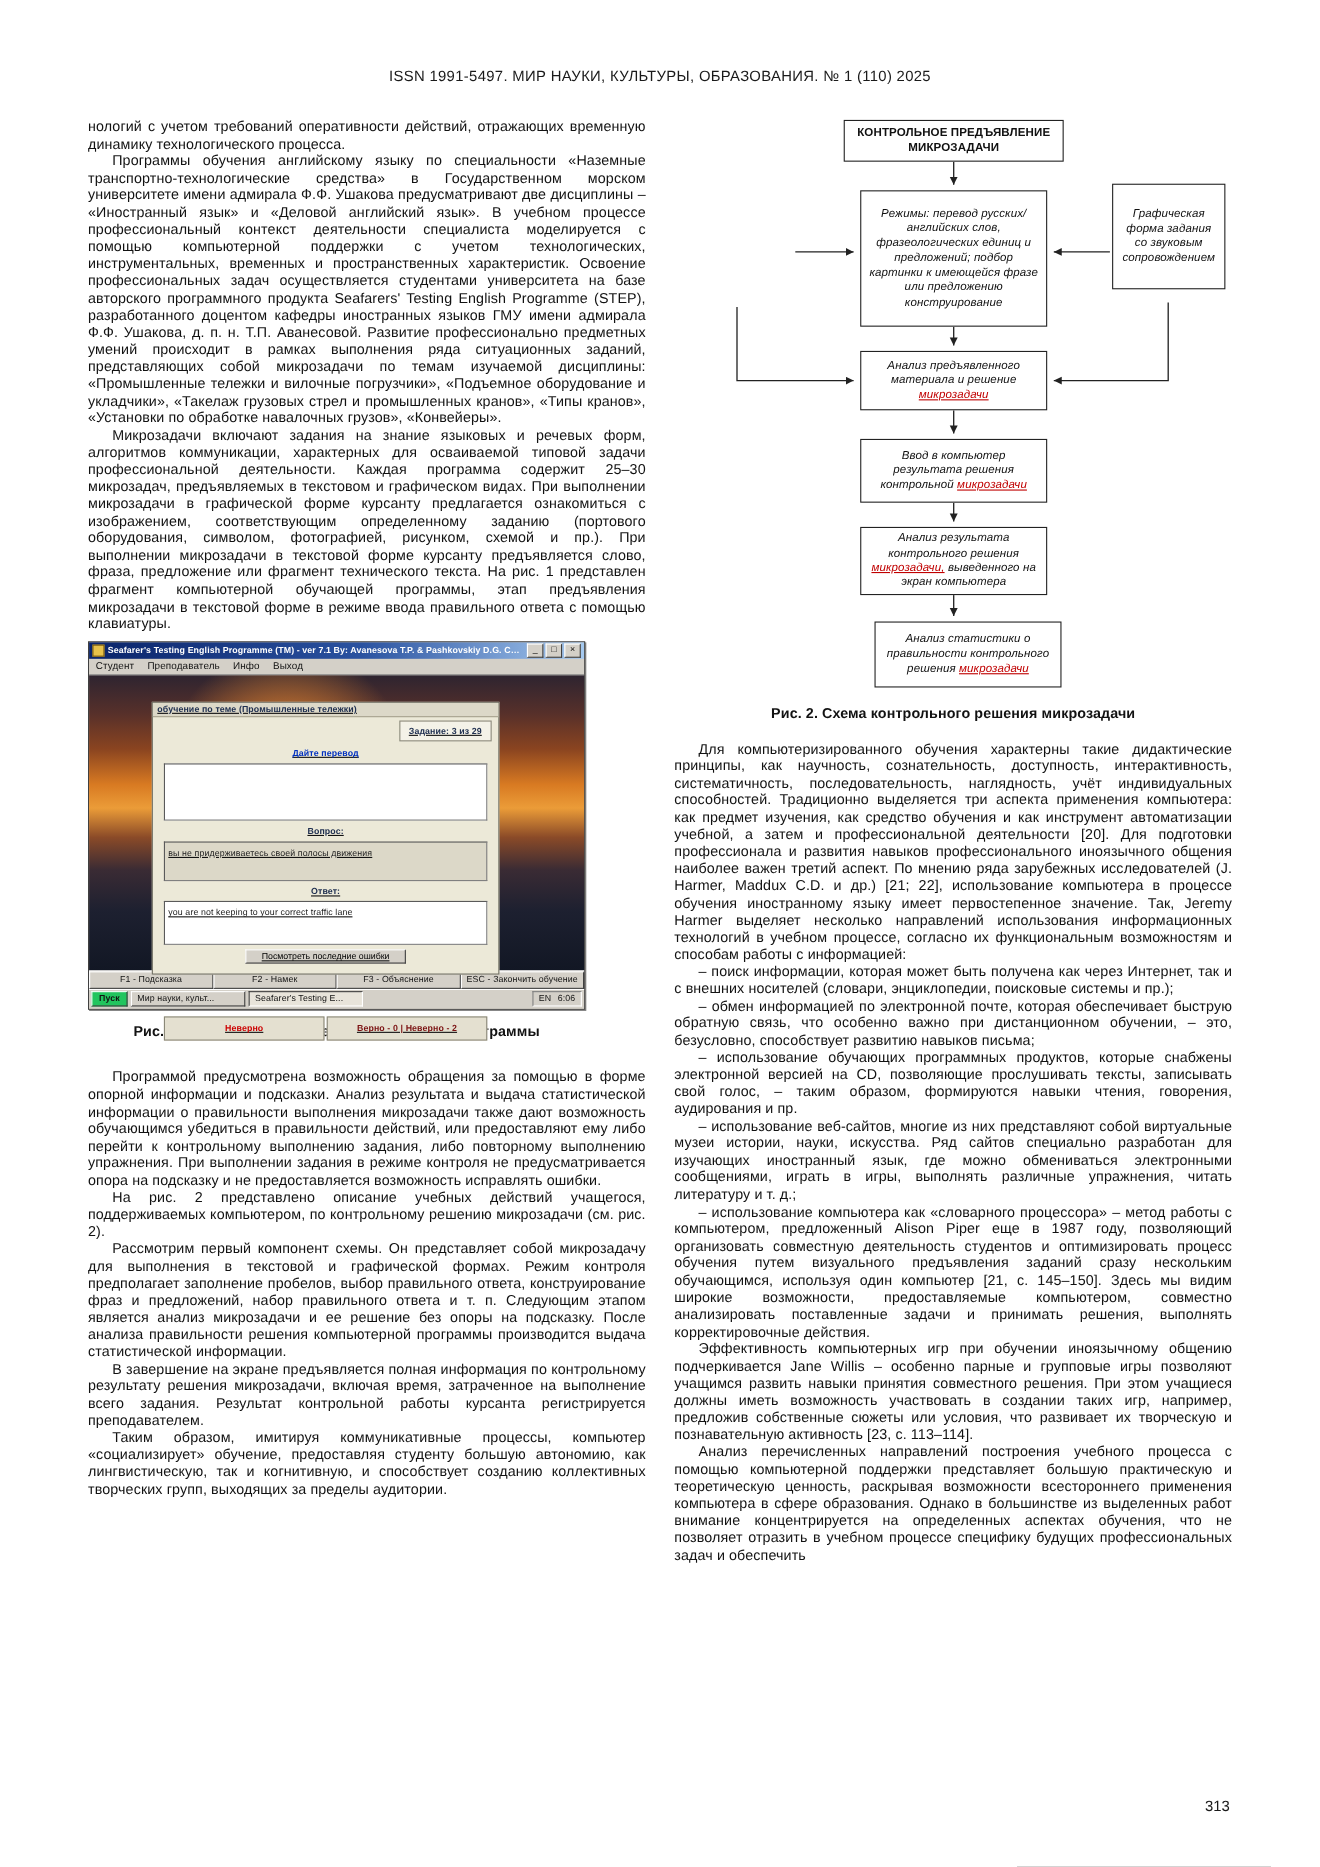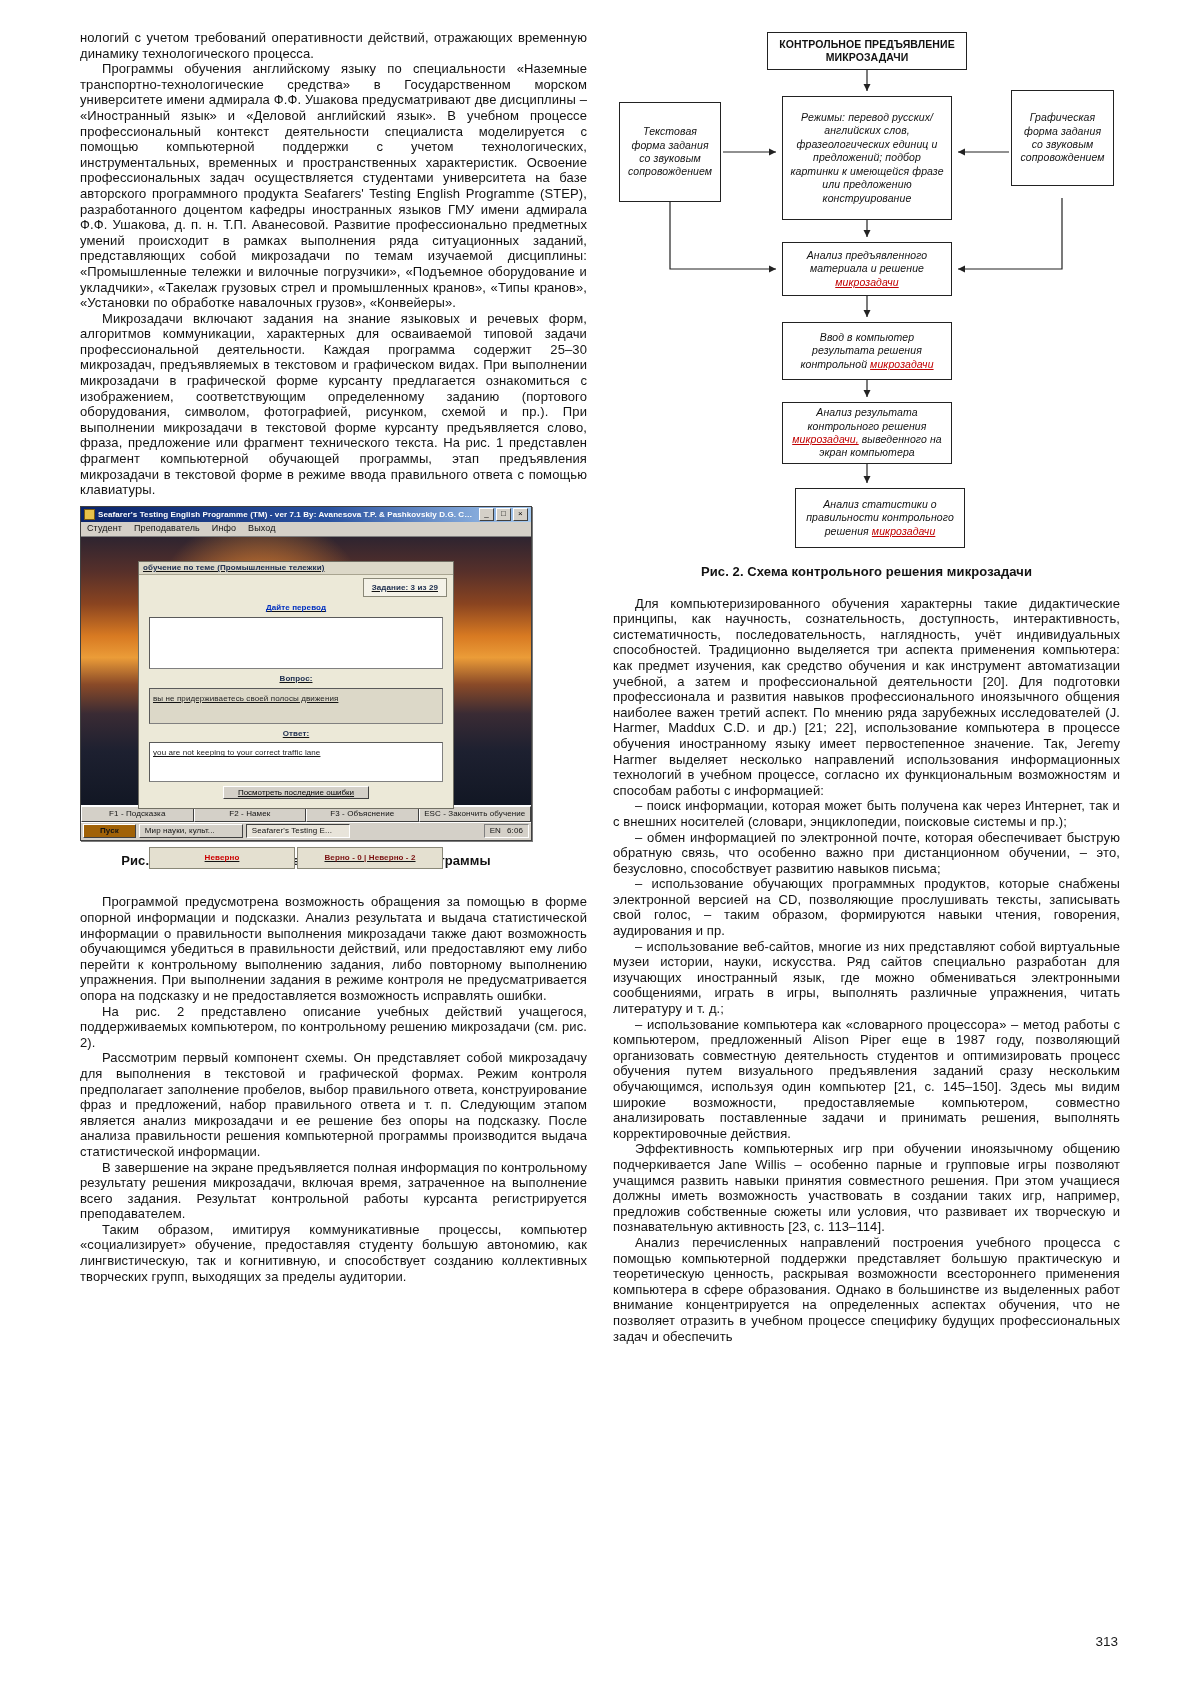--- a/index.html
+++ b/index.html
@@ -56,21 +56,21 @@
   .status-cell{flex:1;border:1px solid #8a8878;background:#e4e0d0;text-align:center;
     padding:2px 16px;font-weight:bold;margin-top:44px;}
   .status-wrong{color:#cc0000;}
   .score{color:#7a1010;}
   .fkeys{display:flex;height:16px;background:#d4d0c8;border-top:1px solid #fff;}
   .fkey{flex:1;border:1px solid #fff;border-right-color:#404040;border-bottom-color:#404040;
     font-size:8px;display:flex;align-items:center;justify-content:center;cursor:default;white-space:nowrap;overflow:hidden;}
   .taskbar{display:flex;align-items:center;height:17px;background:#d4d0c8;border-top:1px solid #fff;
     padding:0 2px;gap:3px;font-size:8px;}
   .start-btn{border:1px solid #fff;border-right-color:#404040;border-bottom-color:#404040;
-    background:#a16207;font-weight:bold;padding:0 16px;height:12px;line-height:12px;cursor:default;}
+    background:#22c55e;font-weight:bold;padding:0 6px;height:12px;line-height:12px;cursor:default;}
   .taskbtn{border:1px solid #fff;border-right-color:#404040;border-bottom-color:#404040;
     background:#d4d0c8;padding:0 5px;height:12px;line-height:12px;width:92px;
     white-space:nowrap;overflow:hidden;text-overflow:ellipsis;cursor:default;}
   .taskbtn.active{border:1px solid #404040;border-right-color:#fff;border-bottom-color:#fff;background:#e8e4da;}
   .tray{margin-left:auto;border:1px solid #808080;border-right-color:#fff;border-bottom-color:#fff;
     background:#d4d0c8;padding:0 5px;height:12px;line-height:12px;display:flex;gap:6px;}
   .figcap{font-weight:bold;text-align:center;font-size:13px;margin:12px 0 26px 0;text-indent:0;}
 
   
   .flowchart{position:relative;width:507px;height:524px;margin-bottom:2px;}
@@ -90,20 +90,21 @@
   .hl{color:#c00000;text-decoration:underline;}
   .fig2cap{font-weight:bold;text-align:center;font-size:13px;margin:10px 0 16px 0;}
 
   .page-number{position:absolute;right:82px;bottom:48px;font-size:13.5px;color:#1a1a1a;}
 </style>
 </head>
 <body>
 
 <div class="page">
 
+  <div class="header">ISSN 1991-5497. МИР НАУКИ, КУЛЬТУРЫ, ОБРАЗОВАНИЯ.  № 1 (110) 2025</div>
 
   <div class="columns">
 
     <div class="col">
       <p class="par noindent">нологий с учетом требований оперативности действий, отражающих временную динамику технологического процесса.</p>
       <p class="par">Программы обучения английскому языку по специальности «Наземные транспортно-технологические средства» в Государственном морском университете имени адмирала Ф.Ф. Ушакова предусматривают две дисциплины – «Иностранный язык» и «Деловой английский язык». В учебном процессе профессиональный контекст деятельности специалиста моделируется с помощью компьютерной поддержки с учетом технологических, инструментальных, временных и пространственных характеристик. Освоение профессиональных задач осуществляется студентами университета на базе авторского программного продукта Seafarers' Testing English Programme (STEP), разработанного доцентом кафедры иностранных языков ГМУ имени адмирала Ф.Ф. Ушакова, д. п. н. Т.П. Аванесовой. Развитие профессионально предметных умений происходит в рамках выполнения ряда ситуационных заданий, представляющих собой микрозадачи по темам изучаемой дисциплины: «Промышленные тележки и вилочные погрузчики», «Подъемное оборудование и укладчики», «Такелаж грузовых стрел и промышленных кранов», «Типы кранов», «Установки по обработке навалочных грузов», «Конвейеры».</p>
       <p class="par">Микрозадачи включают задания на знание языковых и речевых форм, алгоритмов коммуникации, характерных для осваиваемой типовой задачи профессиональной деятельности. Каждая программа содержит 25–30 микрозадач, предъявляемых в текстовом и графическом видах. При выполнении микрозадачи в графической форме курсанту предлагается ознакомиться с изображением, соответствующим определенному заданию (портового оборудования, символом, фотографией, рисунком, схемой и пр.). При выполнении микрозадачи в текстовой форме курсанту предъявляется слово, фраза, предложение или фрагмент технического текста. На рис. 1 представлен фрагмент компьютерной обучающей программы, этап предъявления микрозадачи в текстовой форме в режиме ввода правильного ответа с помощью клавиатуры.</p>
 
       <figure class="fig1" style="margin-left:0;margin-right:0;">
         <div class="win">
@@ -183,21 +184,20 @@
           <line x1="396" y1="122" x2="345" y2="122" stroke="#222" stroke-width="1.2" marker-end="url(#ah)"></line>
           <line x1="254" y1="190" x2="254" y2="207" stroke="#222" stroke-width="1.2" marker-end="url(#ah)"></line>
           <polyline points="57,172 57,239 163,239" fill="none" stroke="#222" stroke-width="1.2" marker-end="url(#ah)"></polyline>
           <polyline points="449,168 449,239 345,239" fill="none" stroke="#222" stroke-width="1.2" marker-end="url(#ah)"></polyline>
           <line x1="254" y1="266" x2="254" y2="287" stroke="#222" stroke-width="1.2" marker-end="url(#ah)"></line>
           <line x1="254" y1="350" x2="254" y2="367" stroke="#222" stroke-width="1.2" marker-end="url(#ah)"></line>
           <line x1="254" y1="434" x2="254" y2="453" stroke="#222" stroke-width="1.2" marker-end="url(#ah)"></line>
         </svg>
 
         <div class="fc-box topb">КОНТРОЛЬНОЕ ПРЕДЪЯВЛЕНИЕ МИКРОЗАДАЧИ</div>
-        <div class="fc-box leftb">Текстовая форма задания со звуковым сопровождением</div>
         <div class="fc-box modes">Режимы: перевод русских/английских слов, фразеологических единиц и предложений; подбор картинки к имеющейся фразе или предложению конструирование</div>
         <div class="fc-box rightb">Графическая форма задания со звуковым сопровождением</div>
         <div class="fc-box a1">
           <span class="inner"><span>Анализ предъявленного материала и решение </span><span class="hl">микрозадачи</span></span>
         </div>
         <div class="fc-box inp">
           <span class="inner"><span>Ввод в компьютер результата решения контрольной </span><span class="hl">микрозадачи</span></span>
         </div>
         <div class="fc-box res">
           <span class="inner"><span>Анализ результата контрольного решения </span><span class="hl">микрозадачи,</span><span> выведенного на экран компьютера</span></span>

